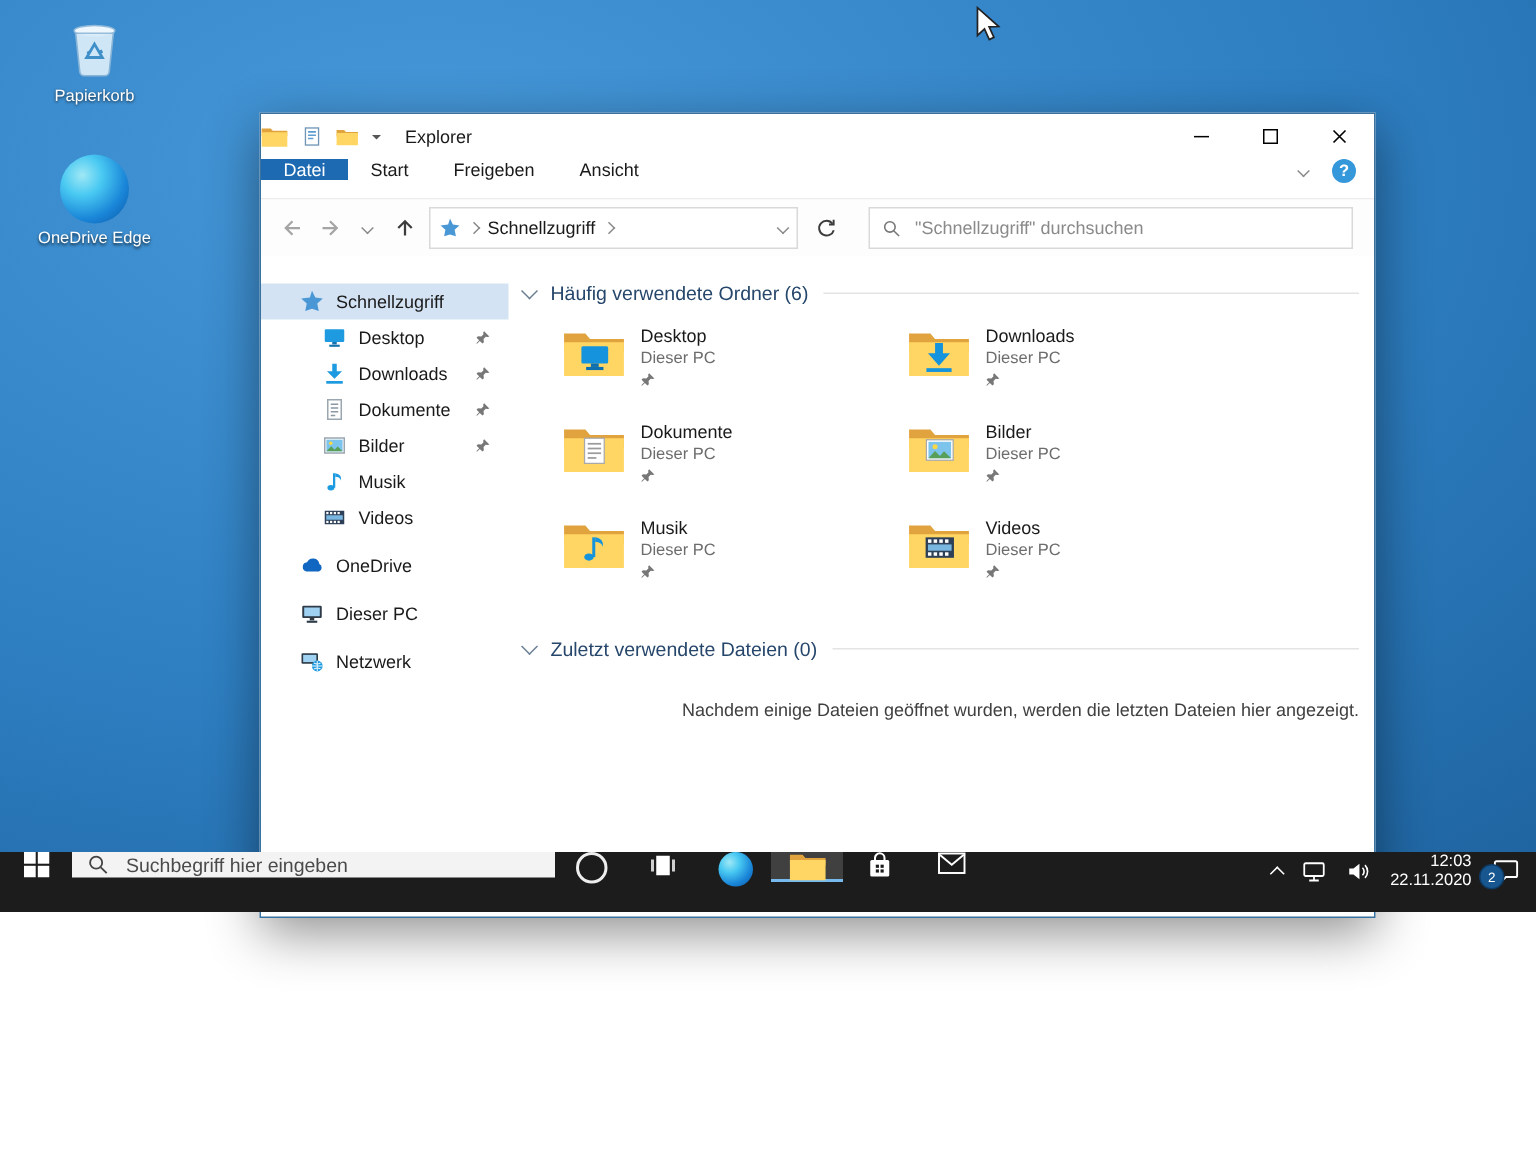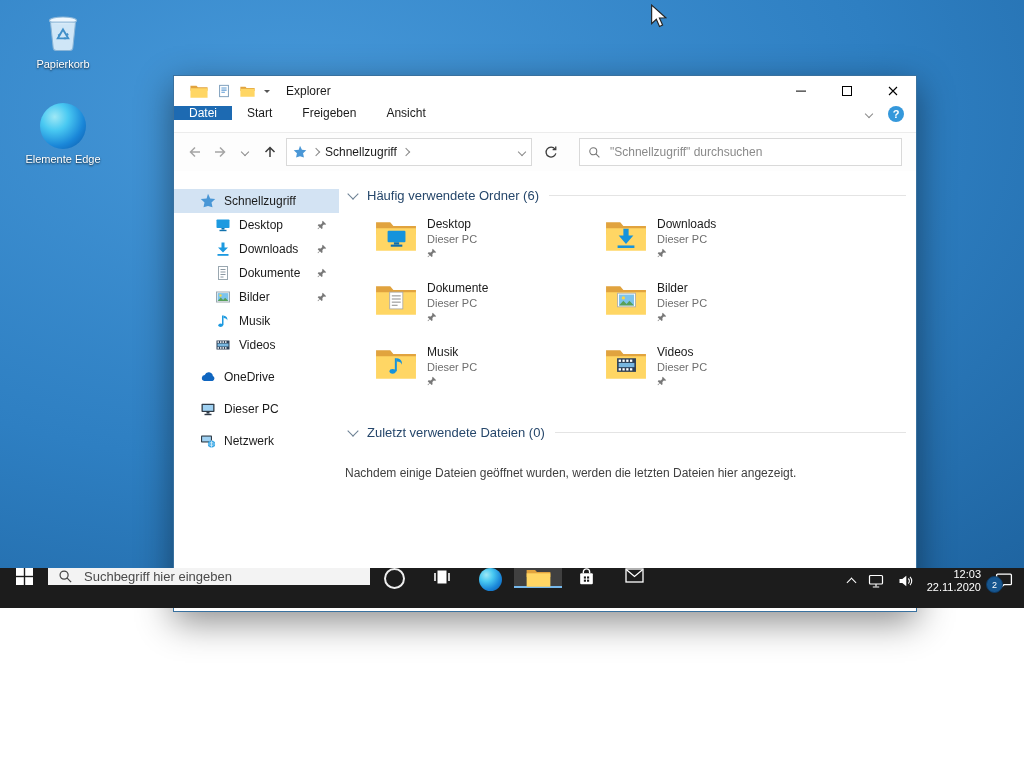--- a/index.html
+++ b/index.html
@@ -13,21 +13,21 @@
   #icon-bin{left:17px;top:8px;}
   #icon-edge{left:17px;top:103px;}
   .edge-ball{width:46px;height:46px;border-radius:50%;
     background:radial-gradient(circle at 32% 30%, #9fe8f5 0%, #49c9f2 30%, #1a86d8 65%, #0b55a4 100%);}
   
   .cursor{position:absolute;left:650px;top:4px;z-index:50;}
   
   .window{position:absolute;left:173px;top:75px;width:742px;height:535px;background:#fff;
     border:1px solid #39719f;box-shadow:0 10px 34px rgba(0,0,0,.45);
     display:flex;flex-direction:column;font-size:12px;color:#1a1a1a;}
-  .titlebar{height:30px;display:flex;align-items:center;padding-left:16px;flex:none;}
+  .titlebar{height:30px;display:flex;align-items:center;padding-left:0;flex:none;}
   .qat{display:flex;align-items:center;gap:9px;}
   .qat-caret{width:0;height:0;border:3.5px solid transparent;border-top-color:#555;margin-top:3px;}
   .win-title{margin-left:16px;font-size:12px;}
   .win-controls{margin-left:auto;display:flex;height:100%;}
   .wc{width:46px;display:flex;align-items:center;justify-content:center;}
   
   .menubar{height:26px;display:flex;align-items:flex-start;border-bottom:1px solid #ececec;flex:none;}
   .tab{display:flex;align-items:center;padding:0 15px;font-size:12px;}
   .tab.file{background:#1d6ab2;color:#fff;}
   .menu-right{margin-left:auto;display:flex;align-items:center;gap:16px;padding-right:12px;}
@@ -63,21 +63,21 @@
     transform:rotate(45deg);margin:-3px 0 0 2px;flex:none;}
   .sec-title{font-size:13px;color:#26476b;margin:0 10px;white-space:nowrap;}
   .sec-rule{flex:1;height:1px;background:#e4e4e4;}
   .tiles{display:grid;grid-template-columns:230px 230px;margin:12px 0 0 30px;row-gap:9px;}
   .tile{display:flex;gap:10px;height:55px;}
   .tile svg.fold{width:42px;height:34px;flex:none;margin-top:2px;}
   .tile-name{font-size:12px;color:#1a1a1a;line-height:15px;}
   .tile-loc{font-size:11px;color:#6d6d6d;line-height:14px;}
   .tile-pin{width:10px;height:10px;fill:#777;margin-top:2px;}
   .sec2{margin-top:22px;}
-  .empty-msg{text-align:left;font-size:12px;color:#404040;margin-top:24px;}
+  .empty-msg{text-align:right;font-size:12px;color:#404040;margin-top:24px;}
   .statusbar{height:25px;border-top:1px solid #ebebeb;display:flex;align-items:flex-start;
     padding:0 10px;font-size:11px;color:#3a3a3a;flex:none;margin-top:32px;}
   .view-toggles{margin-left:auto;display:flex;gap:8px;align-items:center;}
   
   .taskbar{position:absolute;left:0;bottom:0;width:1024px;height:40px;background:#1c1c1c;
     display:flex;align-items:flex-start;color:#fff;z-index:40;}
   .tb-btn{width:48px;display:flex;align-items:center;justify-content:center;flex:none;}
   .tb-btn.active{background:rgba(255,255,255,.16);box-shadow:inset 0 -2px 0 #76b9ed;}
   .tb-search{width:302px;background:#f3f3f3;display:flex;align-items:center;gap:9px;
     padding:0 10px;flex:none;}
@@ -168,21 +168,21 @@
         <path d="M17.3 25.2 l-2 1 M24.8 26.2 l-1-2 M20.8 29 h2.2" stroke="#3f8fc9" stroke-width="1.6"></path>
       </svg>
     </div>
     <span>Papierkorb</span>
   </div>
 
   <div class="desk-icon" id="icon-edge">
     <div class="glyph">
         <div class="edge-ball"></div>
       </div>
-    <span>Elemente Edge</span>
+    <span>OneDrive Edge</span>
   </div>
 
   <div class="window">
 
     <div class="titlebar">
       <div class="qat">
         <svg width="18" height="15" viewBox="0 0 40 32">
             <use href="#i-folder"></use>
           </svg>
         <svg width="14" height="14" viewBox="0 0 16 16">

